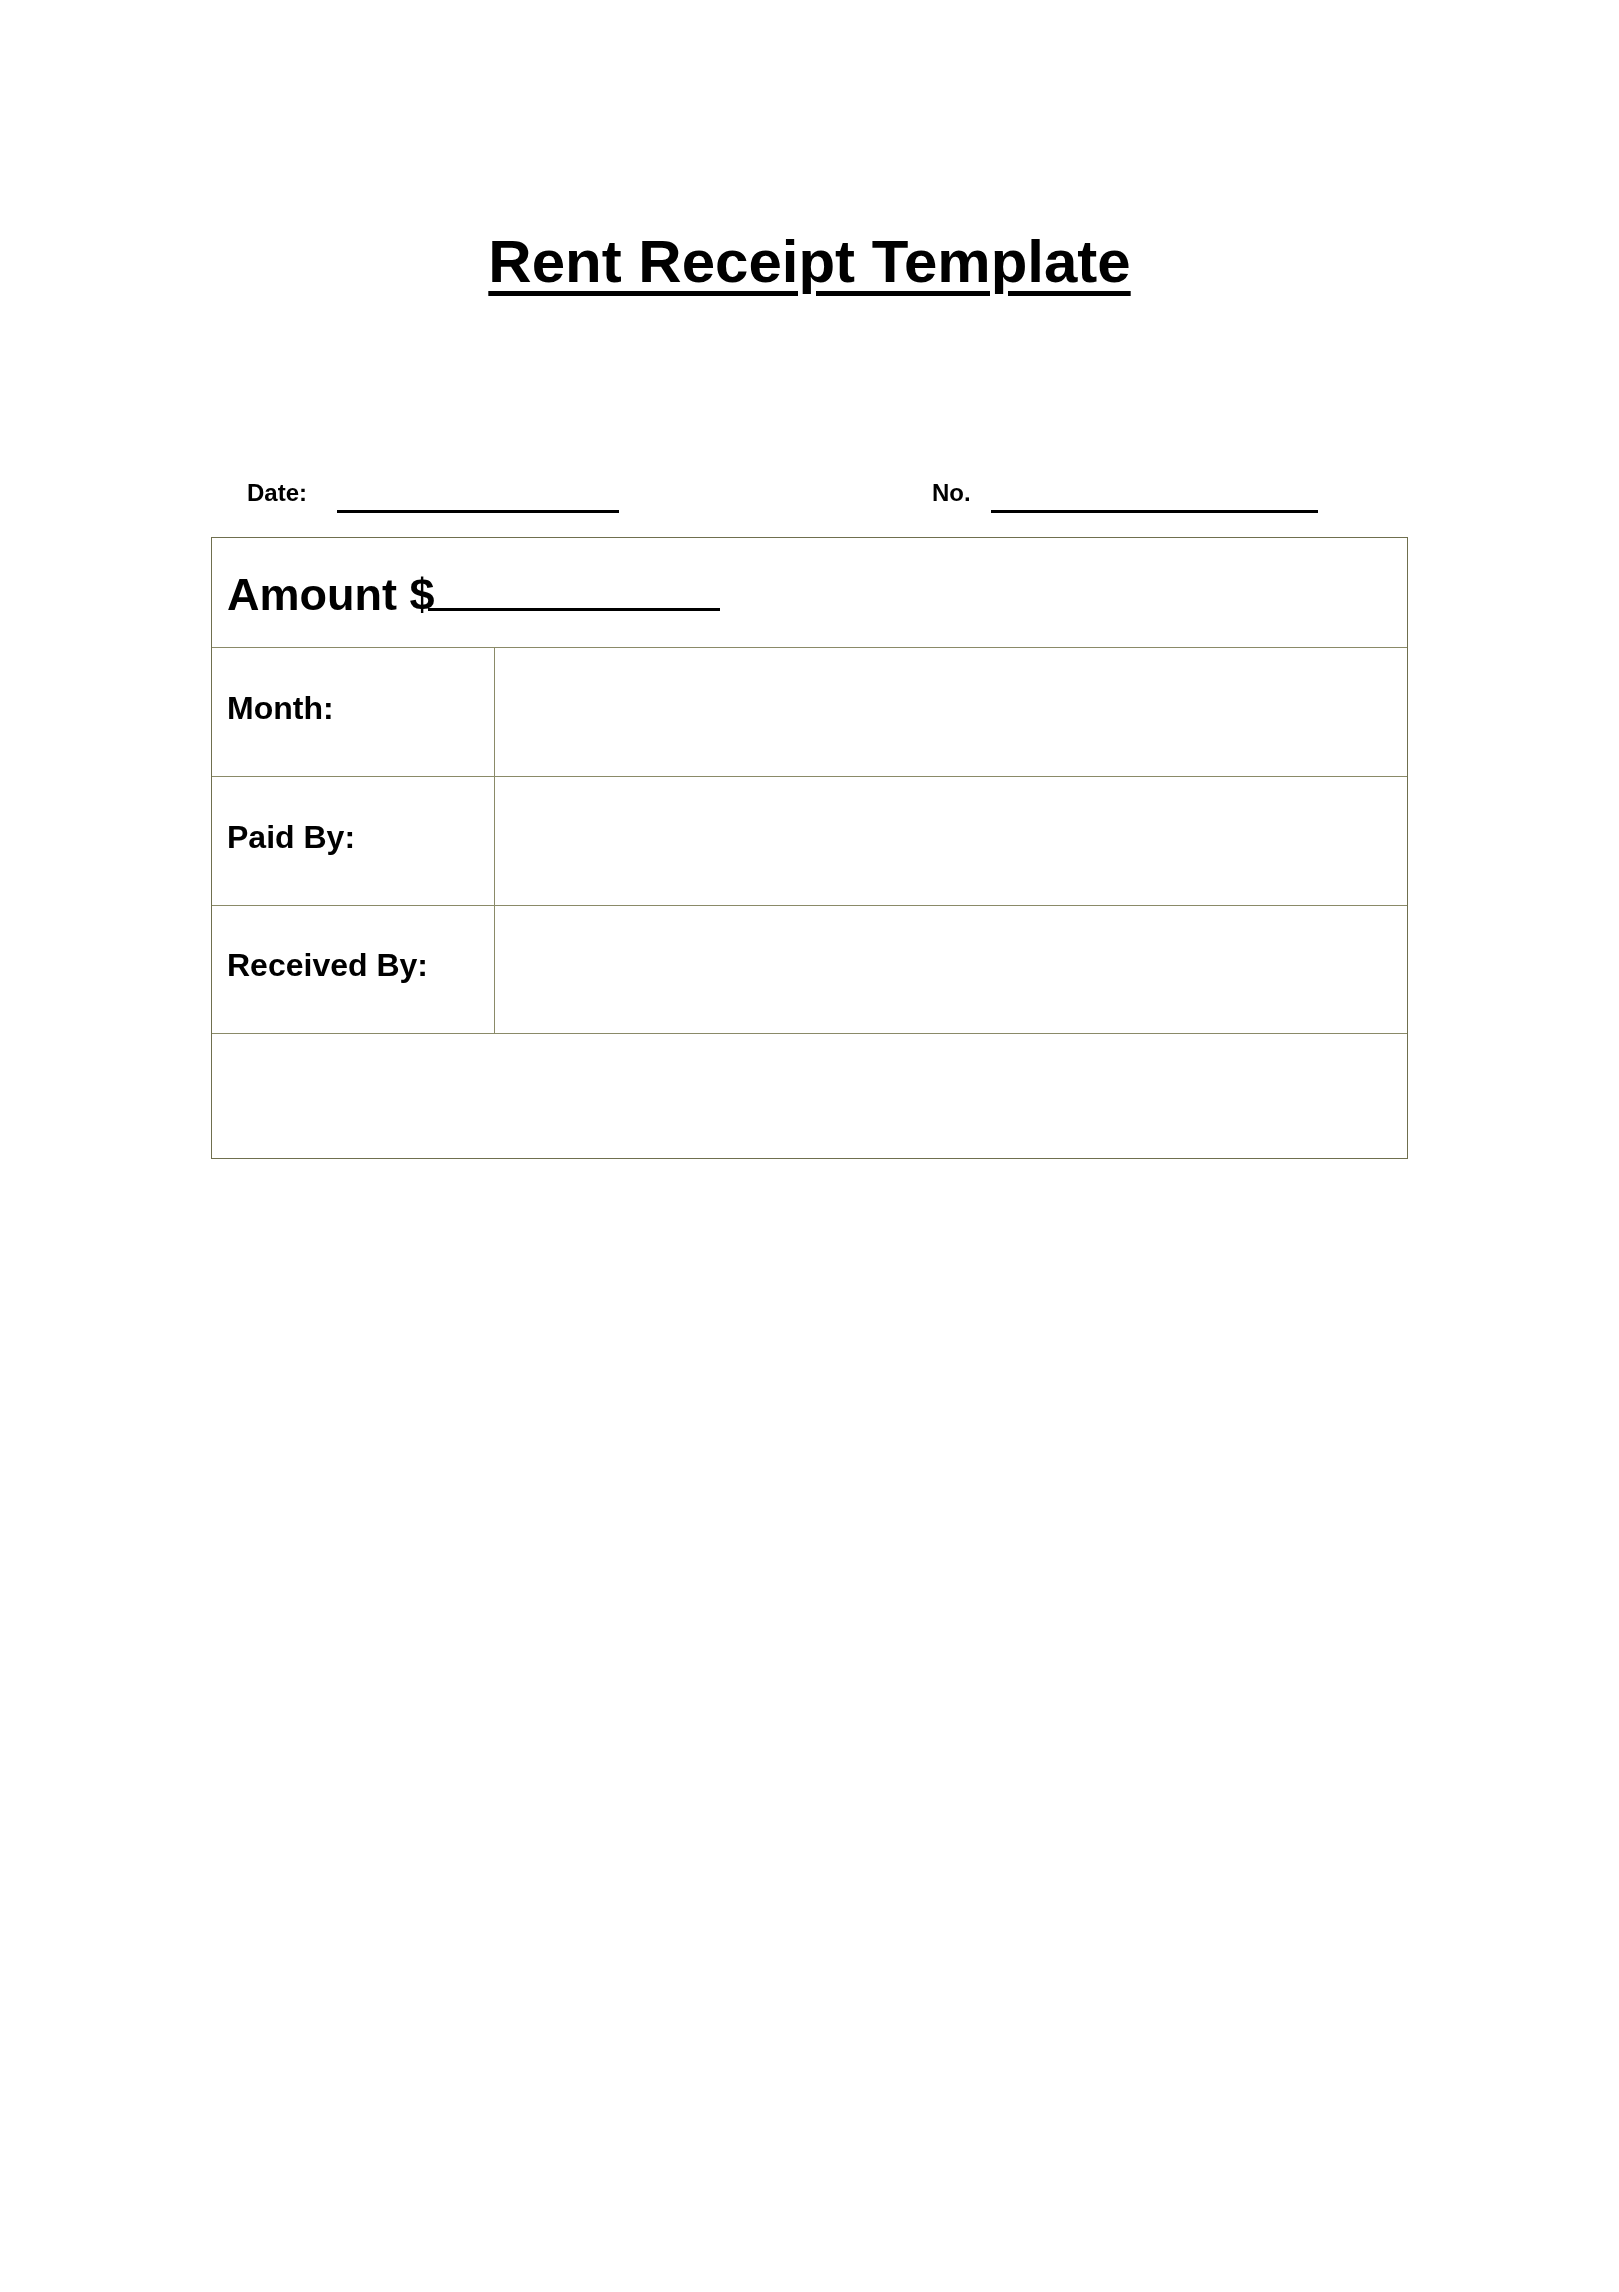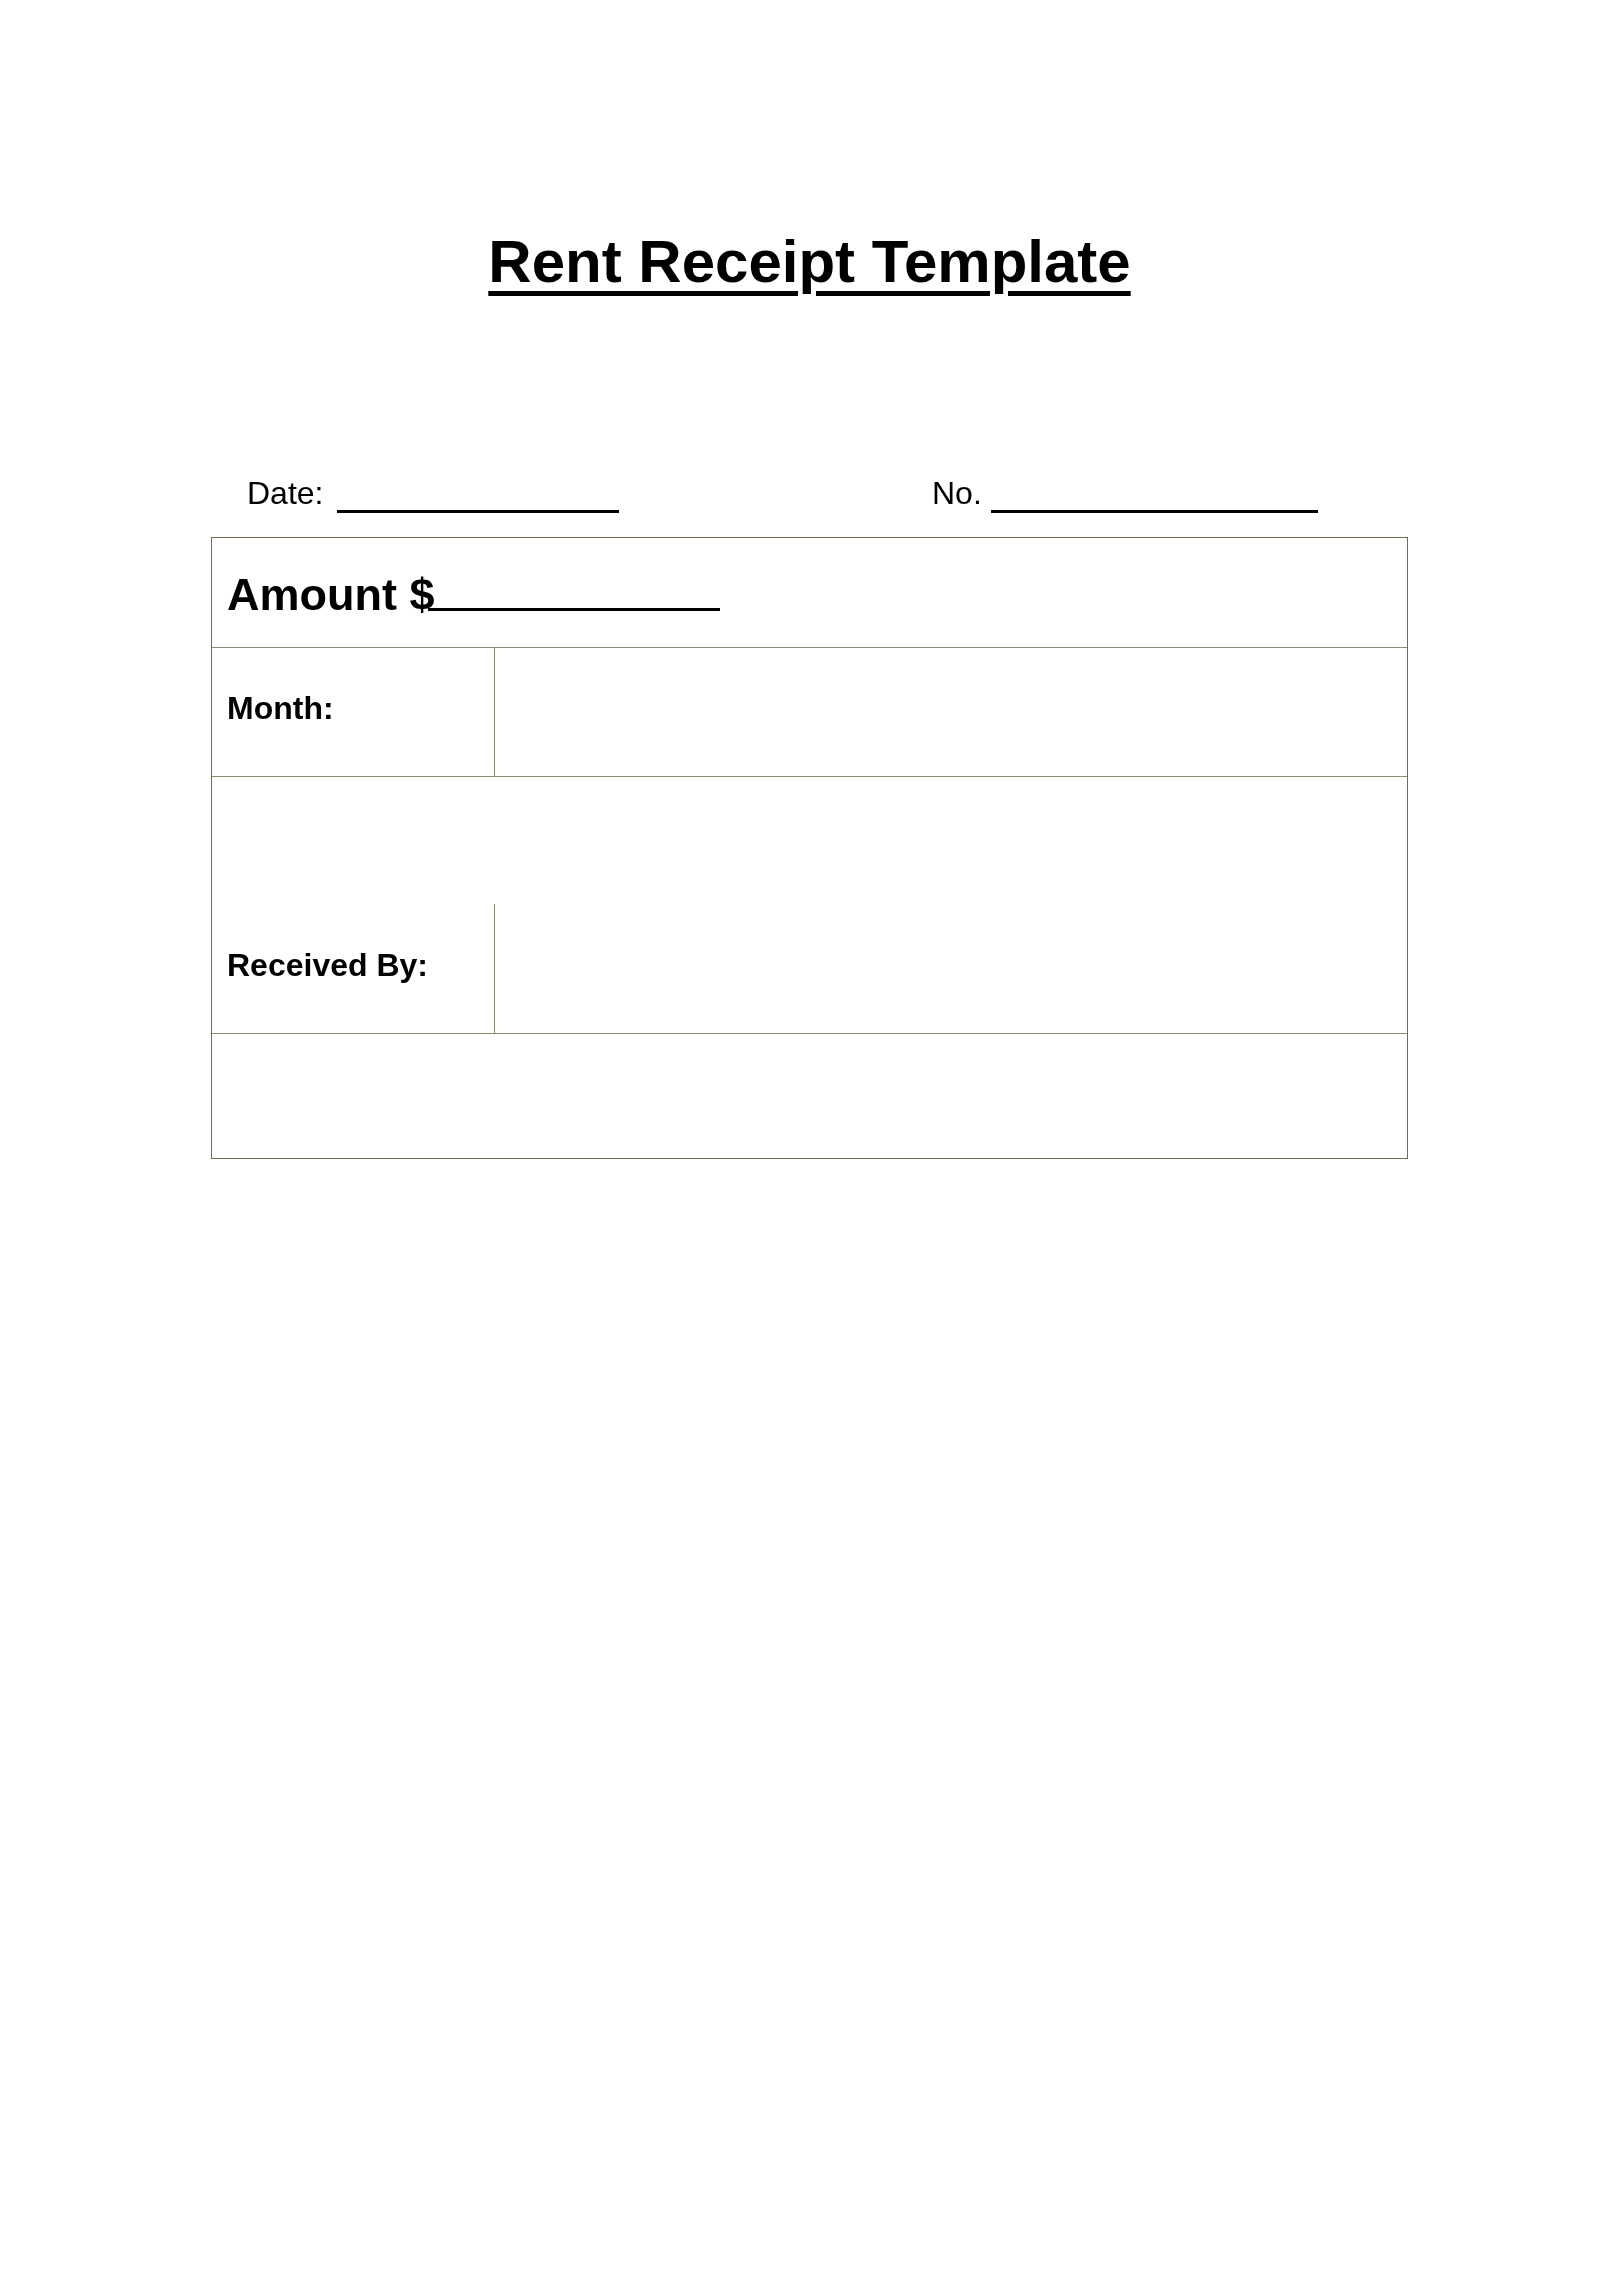--- a/index.html
+++ b/index.html
@@ -1,21 +1,21 @@
 <!DOCTYPE html>
 <html style="font-size:14.3px"><head>
 <meta charset="utf-8">
 <style>
   html, body { margin:0; padding:0; background:#ffffff; }
   body { width:1619px; height:2293px; position:relative; overflow:hidden;
          font-family:"Liberation Sans", sans-serif; color:#000; }
   .title { position:absolute; left:0; width:1619px; top:226px; text-align:center;
            font-size:60px; font-weight:bold; line-height:72px; }
   .title span { text-decoration:underline; text-decoration-thickness:5.4px; text-underline-offset:9px;text-align:right; }
-  .field-label { position:absolute; font-size:32px; font-weight:normal; line-height:36px; }
+  .field-label { position:absolute; font-size:24px; font-weight:bold; line-height:36px; }
   .blank { position:absolute; height:0; border-top:3.6px solid #000; }
   .receipt-table { position:absolute; left:211px; top:537px; width:1197px; height:622px;
                    border:1.8px solid #6f6f4e; box-sizing:border-box; }
   .amount-row { position:absolute; left:0; top:0; right:0; height:109px;
                 border-bottom:1.8px solid #8a8a68; }
   .amount-text { position:absolute; left:15px; top:32px; font-size:45px; font-weight:bold; line-height:50px; }
   .amount-blank { position:absolute; left:216px; top:70px; width:292px; border-top:3.6px solid #000; }
   .row { position:absolute; left:0; right:0; height:129px; border-bottom:1.8px solid #8a8a68; }
   .row.last { border-bottom:none; }
   .row-label { position:absolute; left:0; top:0; width:283px; height:100%;
@@ -42,20 +42,26 @@
     <div class="amount-blank"></div>
   </div>
 
   <div class="row" style="top:109px;">
     <div class="row-label">
       <span>Month:</span>
     </div>
     <div class="row-value"></div>
   </div>
 
+  <div class="row" style="top:238px;">
+    <div class="row-label">
+      <span>Paid By:</span>
+    </div>
+    <div class="row-value"></div>
+  </div>
 
   <div class="row" style="top:366px;text-align:center;">
     <div class="row-label">
       <span>Received By:</span>
     </div>
     <div class="row-value"></div>
   </div>
 
 </div>
 

